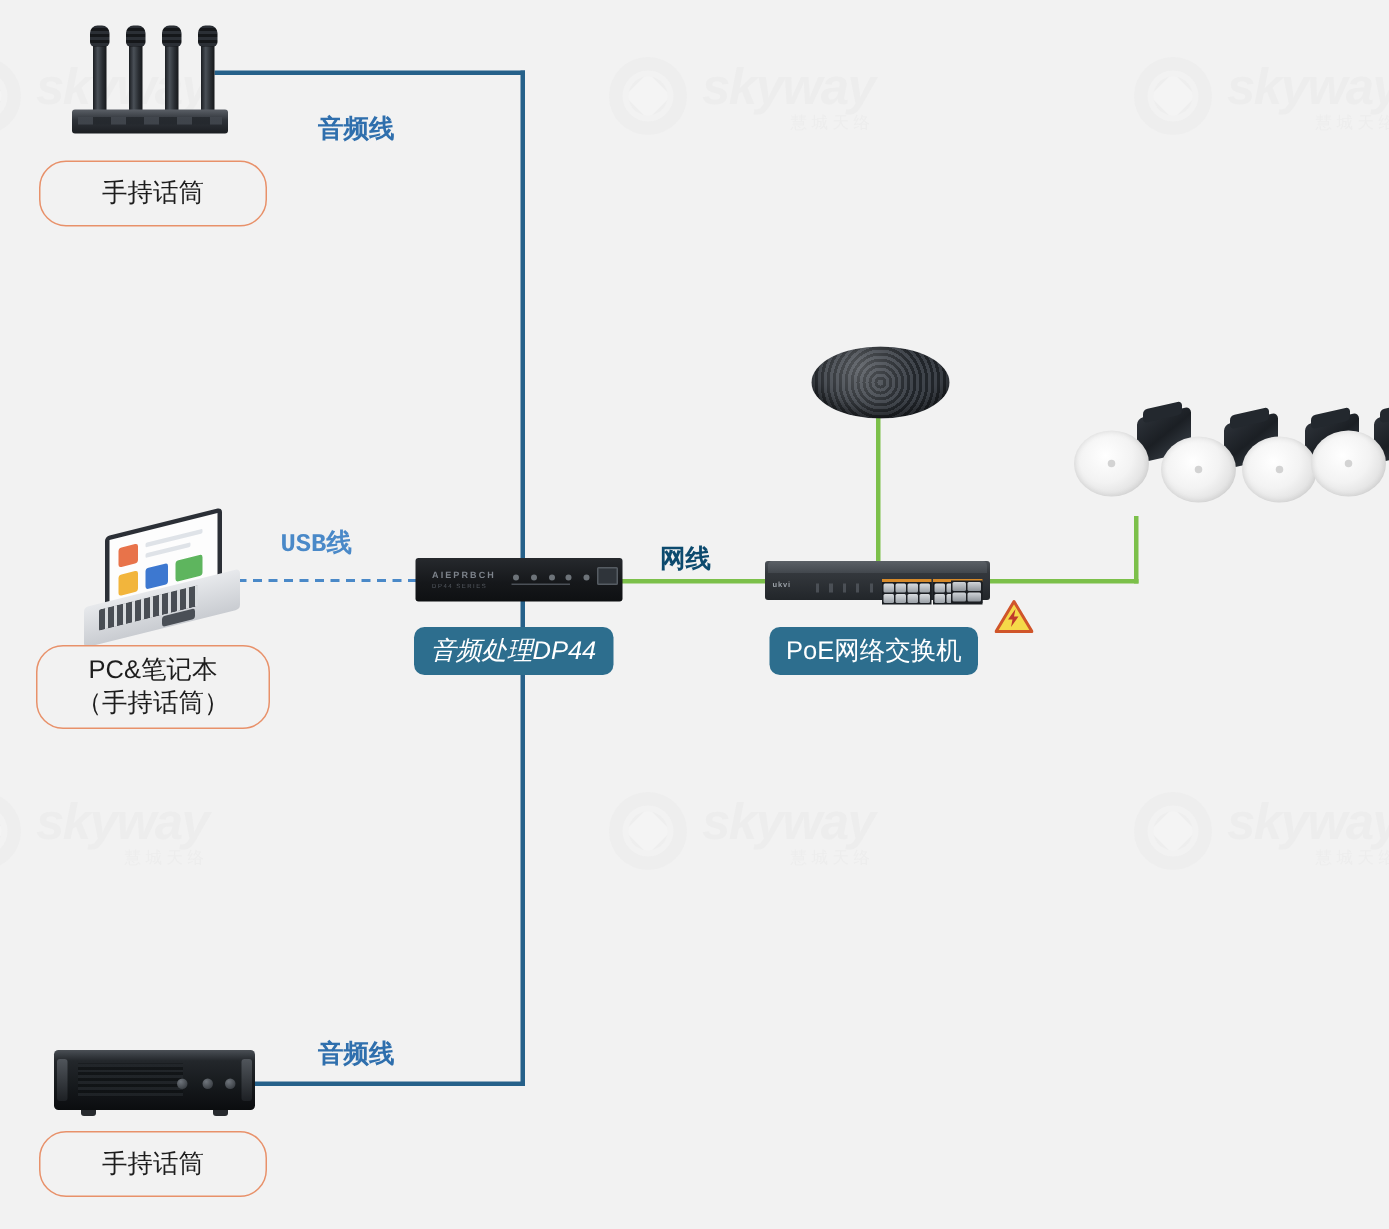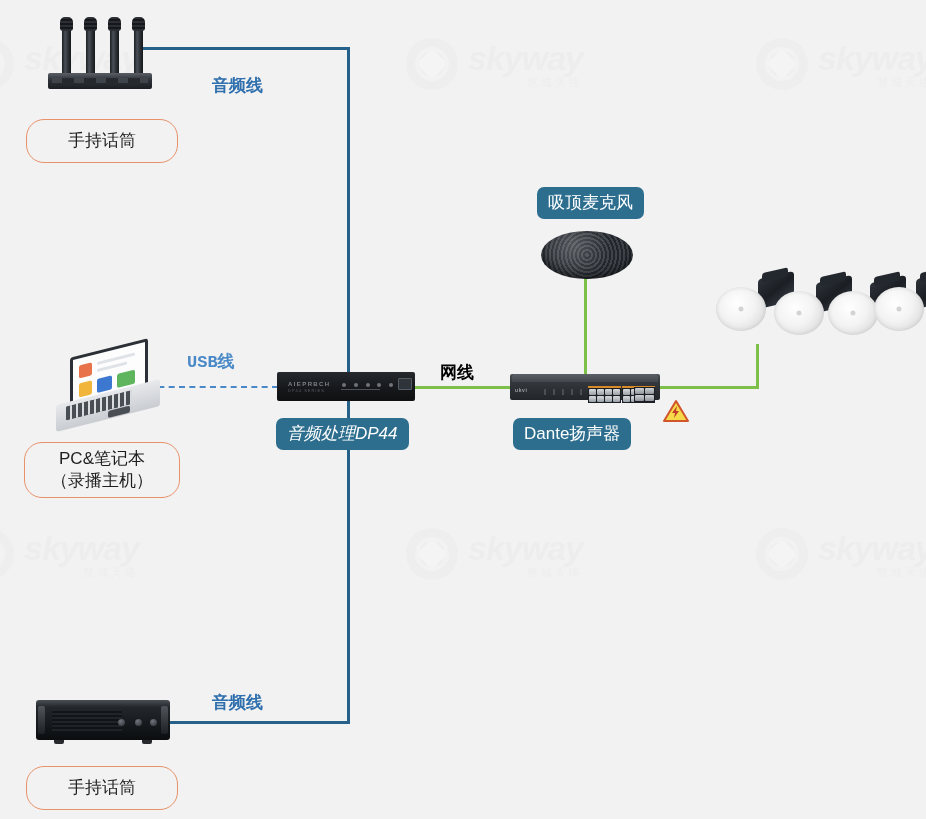--- a/index.html
+++ b/index.html
@@ -92,21 +92,21 @@
 
   
   .cable-label {
     position: absolute;
     font-size: 17px;
     font-weight: bold;
     white-space: nowrap;
   }
   .cable-label.audio { color: #2f6fad; }
   .cable-label.usb   { color: #4a89c8; }
-  .cable-label.net   { color: #000000; }
+  .cable-label.net   { color: #0c4a6e; }
 
   
   .badge {
     position: absolute;
     background: #2d6e8e;
     color: #ffffff;
     border-radius: 7px;
     font-size: 17px;
     padding: 6px 11px;
     white-space: nowrap;
@@ -123,21 +123,20 @@
     color: #1d1d1d;
     font-size: 17px;
     text-align: center;
     display: flex;
     flex-direction: column;
     align-items: center;
     justify-content: center;
     line-height: 1.3;
     box-sizing: border-box;
     white-space: nowrap;
-    margin-top: 12px;
   }
 
   
   .dev { position: absolute; }
 
   
   .micbase {
     position: absolute;
     left: 0; bottom: 0;
     width: 104px; height: 16px;
@@ -444,21 +443,21 @@
       <div class="lt-sq" style="left:24px; top:25px; width:15px; height:14px; background:#3d78d0;"></div>
       <div class="lt-sq" style="left:44px; top:25px; width:18px; height:14px; background:#5eb55e;"></div>
     </div>
     <div class="lt-base">
       <div class="lt-keys"></div>
       <div class="lt-pad"></div>
     </div>
   </div>
   <div class="olabel" style="left:24px; top:430px; width:156px; height:56px;">
     <span>PC&amp;笔记本</span>
-    <span>（录播主机）</span>
+    <span>（手持话筒）</span>
   </div>
 
   <div class="dev" style="left:277px; top:372px; width:138px; height:29px;">
     <div class="rack">
       <span class="rack-brand">AIEPRBCH</span>
       <span class="rack-sub">DP44 SERIES</span>
       <div class="rack-ctrl">
         <div class="rack-knob" style="left:2%;"></div>
         <div class="rack-knob" style="left:22%;"></div>
         <div class="rack-knob" style="left:40%;"></div>
@@ -502,33 +501,30 @@
       </div>
       <div class="sw-sfp" style="left:124px;">
         <div></div>
           <div></div>
           <div></div>
           <div></div>
       </div>
     </div>
   </div>
   <div class="badge" style="left:513px; top:418px;">
-    <span>Dante扬声器</span>
+    <span>PoE网络交换机</span>
   </div>
 
   <div class="warn" style="left:663px; top:399px;">
     <svg viewBox="0 0 26 24" width="26" height="24">
       <polygon points="13,2 25,22 1,22" fill="#f5d949" stroke="#d0552a" stroke-width="2" stroke-linejoin="round"></polygon>
       <polygon points="14,7 9,14 12,14 11,19 16,12 13,12" fill="#c0392b"></polygon>
     </svg>
   </div>
 
-  <div class="badge" style="left:537px; top:187px;">
-    <span>吸顶麦克风</span>
-  </div>
   <div class="dev" style="left:541px; top:231px; width:92px; height:48px;">
     <div class="cmic"></div>
   </div>
 
   <div class="dev" style="left:716px; top:275px; width:196px; height:62px;">
     <div class="spk" style="left:0px; top:0px; width:78px; height:56px;">
       <div class="spk-can"></div>
         <div class="spk-face"></div>
     </div>
     <div class="spk" style="left:58px; top:4px; width:78px; height:56px;">

